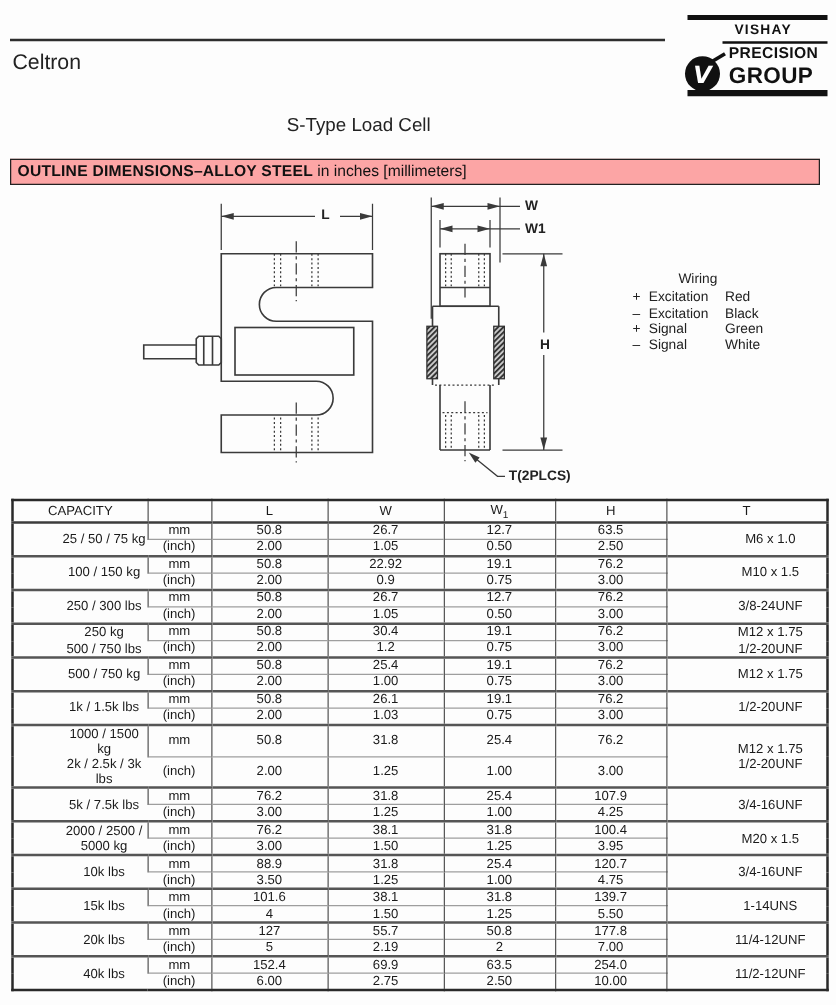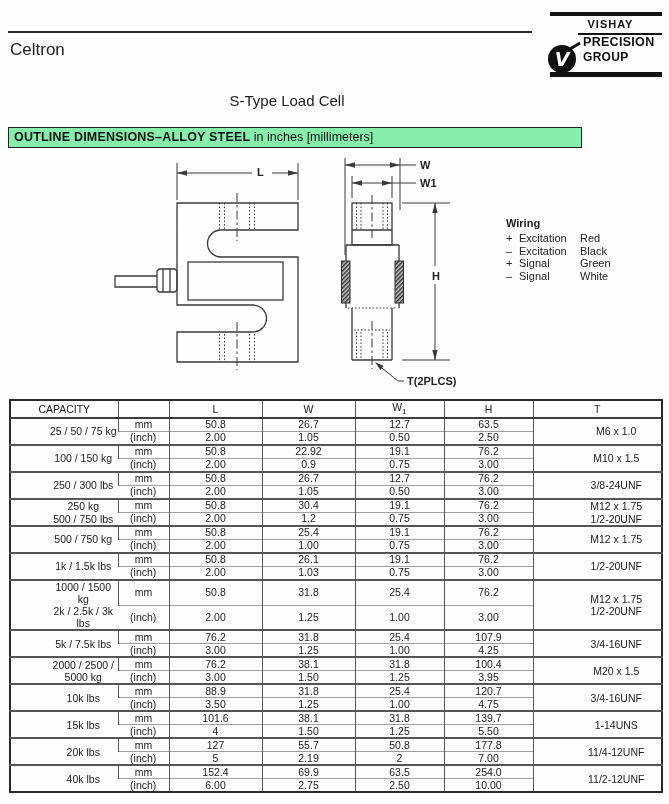--- a/index.html
+++ b/index.html
@@ -11,32 +11,32 @@
   .model-title { left:10px; top:6px; font-size:21px; font-weight:bold; letter-spacing:.2px; color:#111; }
   .title-rule { left:8px; top:31px; width:524px; height:2px; background:#2e2e2e; }
   .brand { left:10px; top:40px; font-size:17px; color:#222; }
 
   .logo { left:550px; top:10px; width:112px; height:68px; }
   .logo .bar-top { position:absolute; left:0; top:2px; width:112px; height:4px; background:#111; }
   .logo .bar-bottom { position:absolute; left:0; top:62px; width:112px; height:5px; background:#111; }
   .logo .vishay { position:absolute; left:0; top:8px; width:112px; text-align:center; padding-left:9px; font-size:11px; font-weight:bold; letter-spacing:1px; color:#111; }
   .logo .hline { position:absolute; left:28px; top:23px; right:0; height:2px; background:#111; }
   .logo .precision { position:absolute; left:33px; top:25px; font-size:12.5px; font-weight:bold; letter-spacing:.3px; color:#111; }
-  .logo .group { position:absolute; left:33px; top:40px; font-size:12px; font-weight:bold; letter-spacing:.3px; color:#111; }
+  .logo .group { position:absolute; left:33px; top:40px; font-size:18px; font-weight:bold; letter-spacing:.3px; color:#111; }
   .logo svg { position:absolute; left:-4px; top:22px; }
 
   .product { left:0px; top:92px; width:530px; text-align:center; font-size:15px; color:#222;padding-left:44px; }
 
-  .section-bar { left:8px; top:127px; width:574px; height:21px; background:#86efac; border:1px solid #222;
+  .section-bar { left:8px; top:127px; width:648px; height:21px; background:#fca5a5; border:1px solid #222;
                  font-size:12.5px; line-height:19px; padding-left:5px; color:#111; white-space:nowrap; }
   .section-bar b { letter-spacing:.2px; }
 
   .dim-label { font-size:11px; font-weight:bold; color:#222; }
   .wiring { left:506px; top:217px; font-size:11px; color:#222; }
-  .wiring .w-title { font-weight:bold; margin-bottom:3px; }
+  .wiring .w-title { font-weight:normal; margin-bottom:3px;text-align:center; }
   .wiring .w-row { display:flex; line-height:12.6px; }
   .wiring .w-sign { width:13px; }
   .wiring .w-name { width:61px; }
   .cap-note { left:452px; top:321px; font-size:10.5px; font-weight:bold; line-height:12.5px; color:#222; }
 
   table.dim-table { position:absolute; left:9px; top:399px; width:652px; border-collapse:collapse; table-layout:fixed;
                     font-size:10.5px; color:#1a1a1a; border:2px solid #2a2a2a; }
   .dim-table th { font-size:10.5px; font-weight:normal; height:18px; border-bottom:2px solid #3c3c3c;
                   border-left:1px solid #585858; text-align:center; padding:0; }
   .dim-table th:first-child { border-left:none; }

